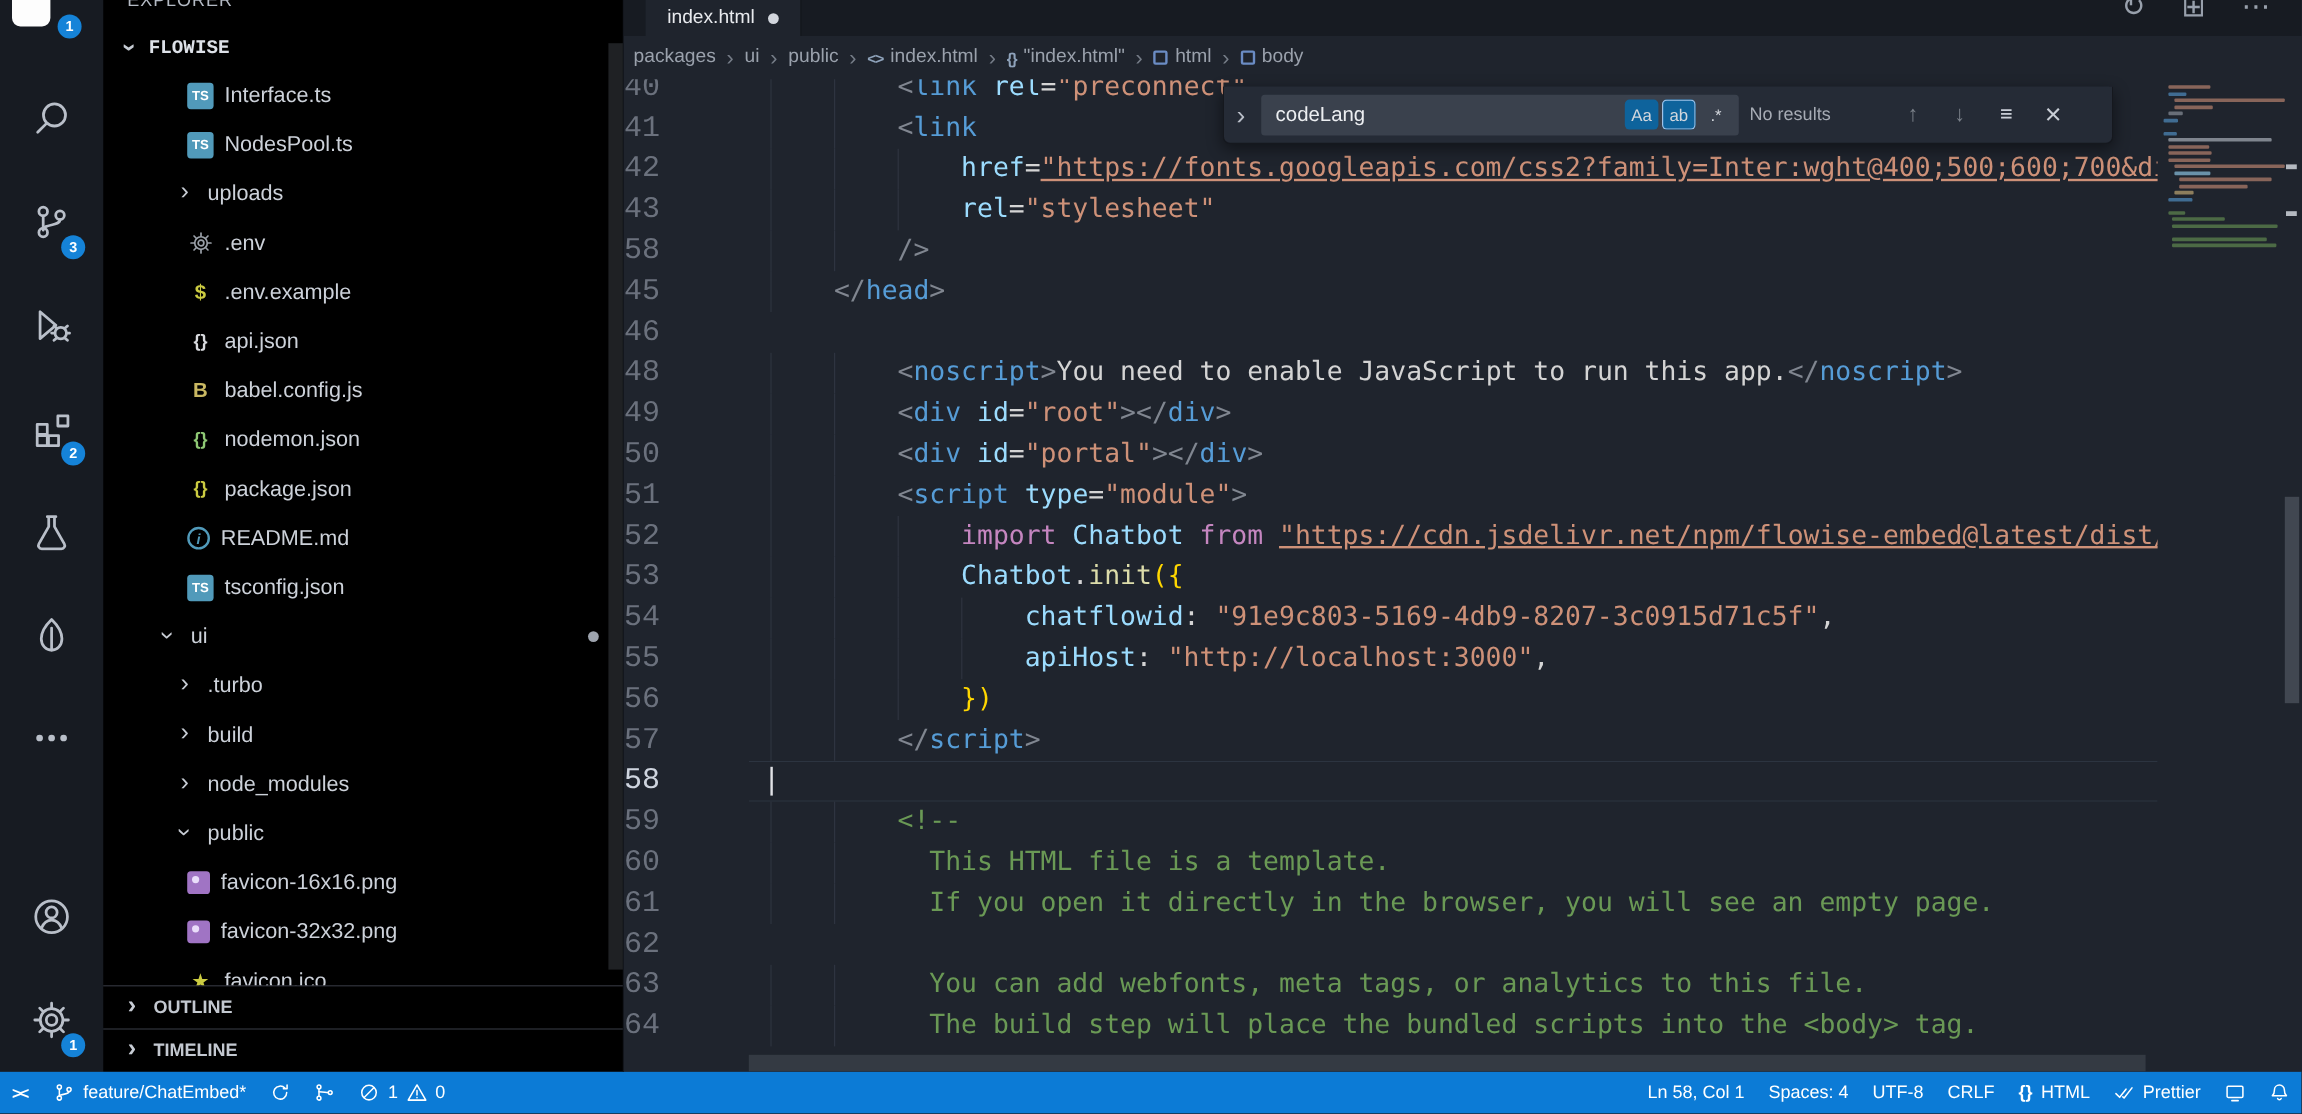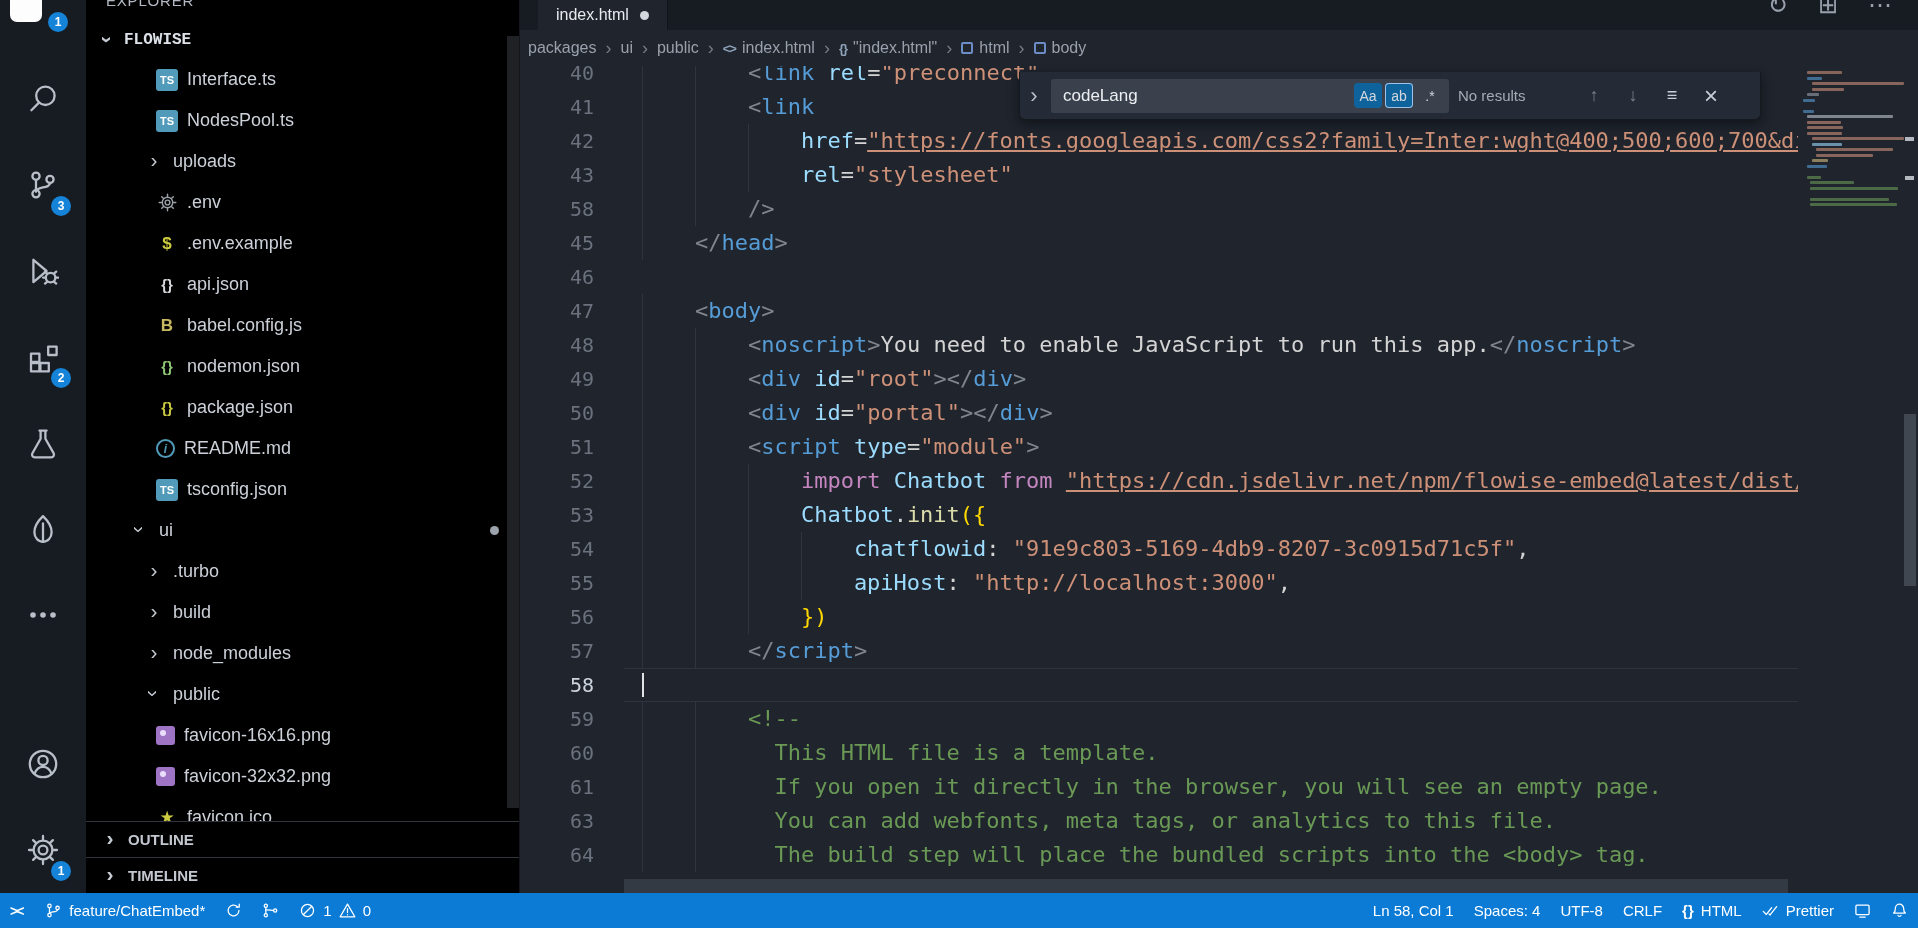--- a/index.html
+++ b/index.html
@@ -55,21 +55,21 @@
   .strip-actions span { font-size:24px; color:#98a0ac; transform:translateY(-9px); cursor:pointer; }
   .breadcrumbs { height:36px; display:flex; align-items:center; gap:9px; padding-left:8px; font-size:16px; color:#9aa1ac; flex:none; }
   .bc-sep { color:#757c87; font-size:18px; }
   .crumb { display:flex; align-items:center; gap:6px; cursor:pointer; }
   .bc-ic { font-size:13px; color:#8fa3bb; font-weight:bold; letter-spacing:-1px; }
   .bc-sym { width:12px; height:12px; border:2px solid #6b8cc4; border-radius:2px; display:inline-block; }
 
   .code-wrap { flex:1; position:relative; overflow:hidden; display:flex; min-height:0; }
   .code { flex:1; overflow:hidden; margin-top:-10px; min-width:0; }
   .ln { display:flex; height:34px; line-height:34px; font-family:"DejaVu Sans Mono","Liberation Mono",monospace; font-size:22px; white-space:pre; }
-  .num { width:104px; padding-right:30px; text-align:right; color:#6b717d; font-size:20px; flex:none; }
+  .num { width:104px; padding-right:30px; color:#6b717d; font-size:25px; flex:none;font-family:Liberation Mono, monospace; }
   .txt { flex:1; color:#d4d4d4; padding-left:18px; min-width:0; }
   .cur .num { color:#ced4de; }
   .cur .txt { box-shadow: inset 0 1px 0 #2c3440, inset 0 -1px 0 #2c3440; }
   .ig { display:inline-block; width:4ch; height:34px; vertical-align:top; border-left:1px solid #2e3440; }
   .cursor { display:inline-block; width:2px; height:24px; margin-top:5px; background:#e0e2e6; vertical-align:top; }
   .tk-p { color:#808690; } .tk-t { color:#569cd6; } .tk-a { color:#9cdcfe; }
   .tk-s { color:#ce9178; } .tk-sl { color:#ce9178; text-decoration:underline; }
   .tk-x { color:#d4d4d4; } .tk-k { color:#c586c0; } .tk-v { color:#9cdcfe; }
   .tk-f { color:#dcdcaa; } .tk-b { color:#ffd700; } .tk-c { color:#6a9955; }
 
@@ -332,35 +332,35 @@
         </div>
       <div class="code-wrap">
         <div class="code" id="code">
             <div class="ln"><span class="num">40</span><span class="txt"><span class="ig"></span><span class="ig"></span><span class="tk-p">&lt;</span><span class="tk-t">link</span><span class="tk-x"> </span><span class="tk-a">rel</span><span class="tk-x">=</span><span class="tk-s">"preconnect"</span></span></div>
             <div class="ln"><span class="num">41</span><span class="txt"><span class="ig"></span><span class="ig"></span><span class="tk-p">&lt;</span><span class="tk-t">link</span></span></div>
             <div class="ln"><span class="num">42</span><span class="txt"><span class="ig"></span><span class="ig"></span><span class="ig"></span><span class="tk-a">href</span><span class="tk-x">=</span><span class="tk-sl">"https://fonts.googleapis.com/css2?family=Inter:wght@400;500;600;700&amp;display=swap"</span></span></div>
             <div class="ln"><span class="num">43</span><span class="txt"><span class="ig"></span><span class="ig"></span><span class="ig"></span><span class="tk-a">rel</span><span class="tk-x">=</span><span class="tk-s">"stylesheet"</span></span></div>
             <div class="ln"><span class="num">58</span><span class="txt"><span class="ig"></span><span class="ig"></span><span class="tk-p">/&gt;</span></span></div>
             <div class="ln"><span class="num">45</span><span class="txt"><span class="ig"></span><span class="tk-p">&lt;/</span><span class="tk-t">head</span><span class="tk-p">&gt;</span></span></div>
             <div class="ln"><span class="num">46</span><span class="txt"></span></div>
-            <div class="ln"><span class="num">47</span><span class="txt"><span class="ig"></span><span class="tk-p">&lt;</span><span class="tk-t">body</span><span class="tk-p">&gt;</span></span></div>
             <div class="ln"><span class="num">48</span><span class="txt"><span class="ig"></span><span class="ig"></span><span class="tk-p">&lt;</span><span class="tk-t">noscript</span><span class="tk-p">&gt;</span><span class="tk-x">You need to enable JavaScript to run this app.</span><span class="tk-p">&lt;/</span><span class="tk-t">noscript</span><span class="tk-p">&gt;</span></span></div>
             <div class="ln"><span class="num">49</span><span class="txt"><span class="ig"></span><span class="ig"></span><span class="tk-p">&lt;</span><span class="tk-t">div</span><span class="tk-x"> </span><span class="tk-a">id</span><span class="tk-x">=</span><span class="tk-s">"root"</span><span class="tk-p">&gt;&lt;/</span><span class="tk-t">div</span><span class="tk-p">&gt;</span></span></div>
             <div class="ln"><span class="num">50</span><span class="txt"><span class="ig"></span><span class="ig"></span><span class="tk-p">&lt;</span><span class="tk-t">div</span><span class="tk-x"> </span><span class="tk-a">id</span><span class="tk-x">=</span><span class="tk-s">"portal"</span><span class="tk-p">&gt;&lt;/</span><span class="tk-t">div</span><span class="tk-p">&gt;</span></span></div>
             <div class="ln"><span class="num">51</span><span class="txt"><span class="ig"></span><span class="ig"></span><span class="tk-p">&lt;</span><span class="tk-t">script</span><span class="tk-x"> </span><span class="tk-a">type</span><span class="tk-x">=</span><span class="tk-s">"module"</span><span class="tk-p">&gt;</span></span></div>
             <div class="ln"><span class="num">52</span><span class="txt"><span class="ig"></span><span class="ig"></span><span class="ig"></span><span class="tk-k">import</span><span class="tk-x"> </span><span class="tk-v">Chatbot</span><span class="tk-x"> </span><span class="tk-k">from</span><span class="tk-x"> </span><span class="tk-sl">"https://cdn.jsdelivr.net/npm/flowise-embed@latest/dist/web.js"</span></span></div>
             <div class="ln"><span class="num">53</span><span class="txt"><span class="ig"></span><span class="ig"></span><span class="ig"></span><span class="tk-v">Chatbot</span><span class="tk-x">.</span><span class="tk-f">init</span><span class="tk-b">({</span></span></div>
             <div class="ln"><span class="num">54</span><span class="txt"><span class="ig"></span><span class="ig"></span><span class="ig"></span><span class="ig"></span><span class="tk-a">chatflowid</span><span class="tk-x">: </span><span class="tk-s">"91e9c803-5169-4db9-8207-3c0915d71c5f"</span><span class="tk-x">,</span></span></div>
             <div class="ln"><span class="num">55</span><span class="txt"><span class="ig"></span><span class="ig"></span><span class="ig"></span><span class="ig"></span><span class="tk-a">apiHost</span><span class="tk-x">: </span><span class="tk-s">"http://localhost:3000"</span><span class="tk-x">,</span></span></div>
             <div class="ln"><span class="num">56</span><span class="txt"><span class="ig"></span><span class="ig"></span><span class="ig"></span><span class="tk-b">})</span></span></div>
             <div class="ln"><span class="num">57</span><span class="txt"><span class="ig"></span><span class="ig"></span><span class="tk-p">&lt;/</span><span class="tk-t">script</span><span class="tk-p">&gt;</span></span></div>
             <div class="ln cur"><span class="num">58</span><span class="txt"><span class="cursor"></span></span></div>
             <div class="ln"><span class="num">59</span><span class="txt"><span class="ig"></span><span class="ig"></span><span class="tk-c">&lt;!--</span></span></div>
             <div class="ln"><span class="num">60</span><span class="txt"><span class="ig"></span><span class="ig"></span>  <span class="tk-c">This HTML file is a template.</span></span></div>
             <div class="ln"><span class="num">61</span><span class="txt"><span class="ig"></span><span class="ig"></span>  <span class="tk-c">If you open it directly in the browser, you will see an empty page.</span></span></div>
+            <div class="ln"><span class="num">62</span><span class="txt"></span></div>
             <div class="ln"><span class="num">63</span><span class="txt"><span class="ig"></span><span class="ig"></span>  <span class="tk-c">You can add webfonts, meta tags, or analytics to this file.</span></span></div>
             <div class="ln"><span class="num">64</span><span class="txt"><span class="ig"></span><span class="ig"></span>  <span class="tk-c">The build step will place the bundled scripts into the &lt;body&gt; tag.</span></span></div>
           </div>
         <div class="minimap" id="minimap">
             <div class="mb" style="width: 34.5px; margin-left: 9.2px; background: rgb(206, 145, 120);"></div>
             <div class="mb" style="width: 14.95px; margin-left: 9.2px; background: rgb(86, 156, 214);"></div>
             <div class="mb" style="width: 92px; margin-left: 13.8px; background: rgb(206, 145, 120);"></div>
             <div class="mb" style="width: 32.2px; margin-left: 13.8px; background: rgb(206, 145, 120);"></div>
             <div class="mb" style="width: 11.5px; margin-left: 9.2px; background: rgb(154, 160, 170);"></div>
             <div class="mb" style="width: 12.65px; margin-left: 4.6px; background: rgb(86, 156, 214);"></div>

